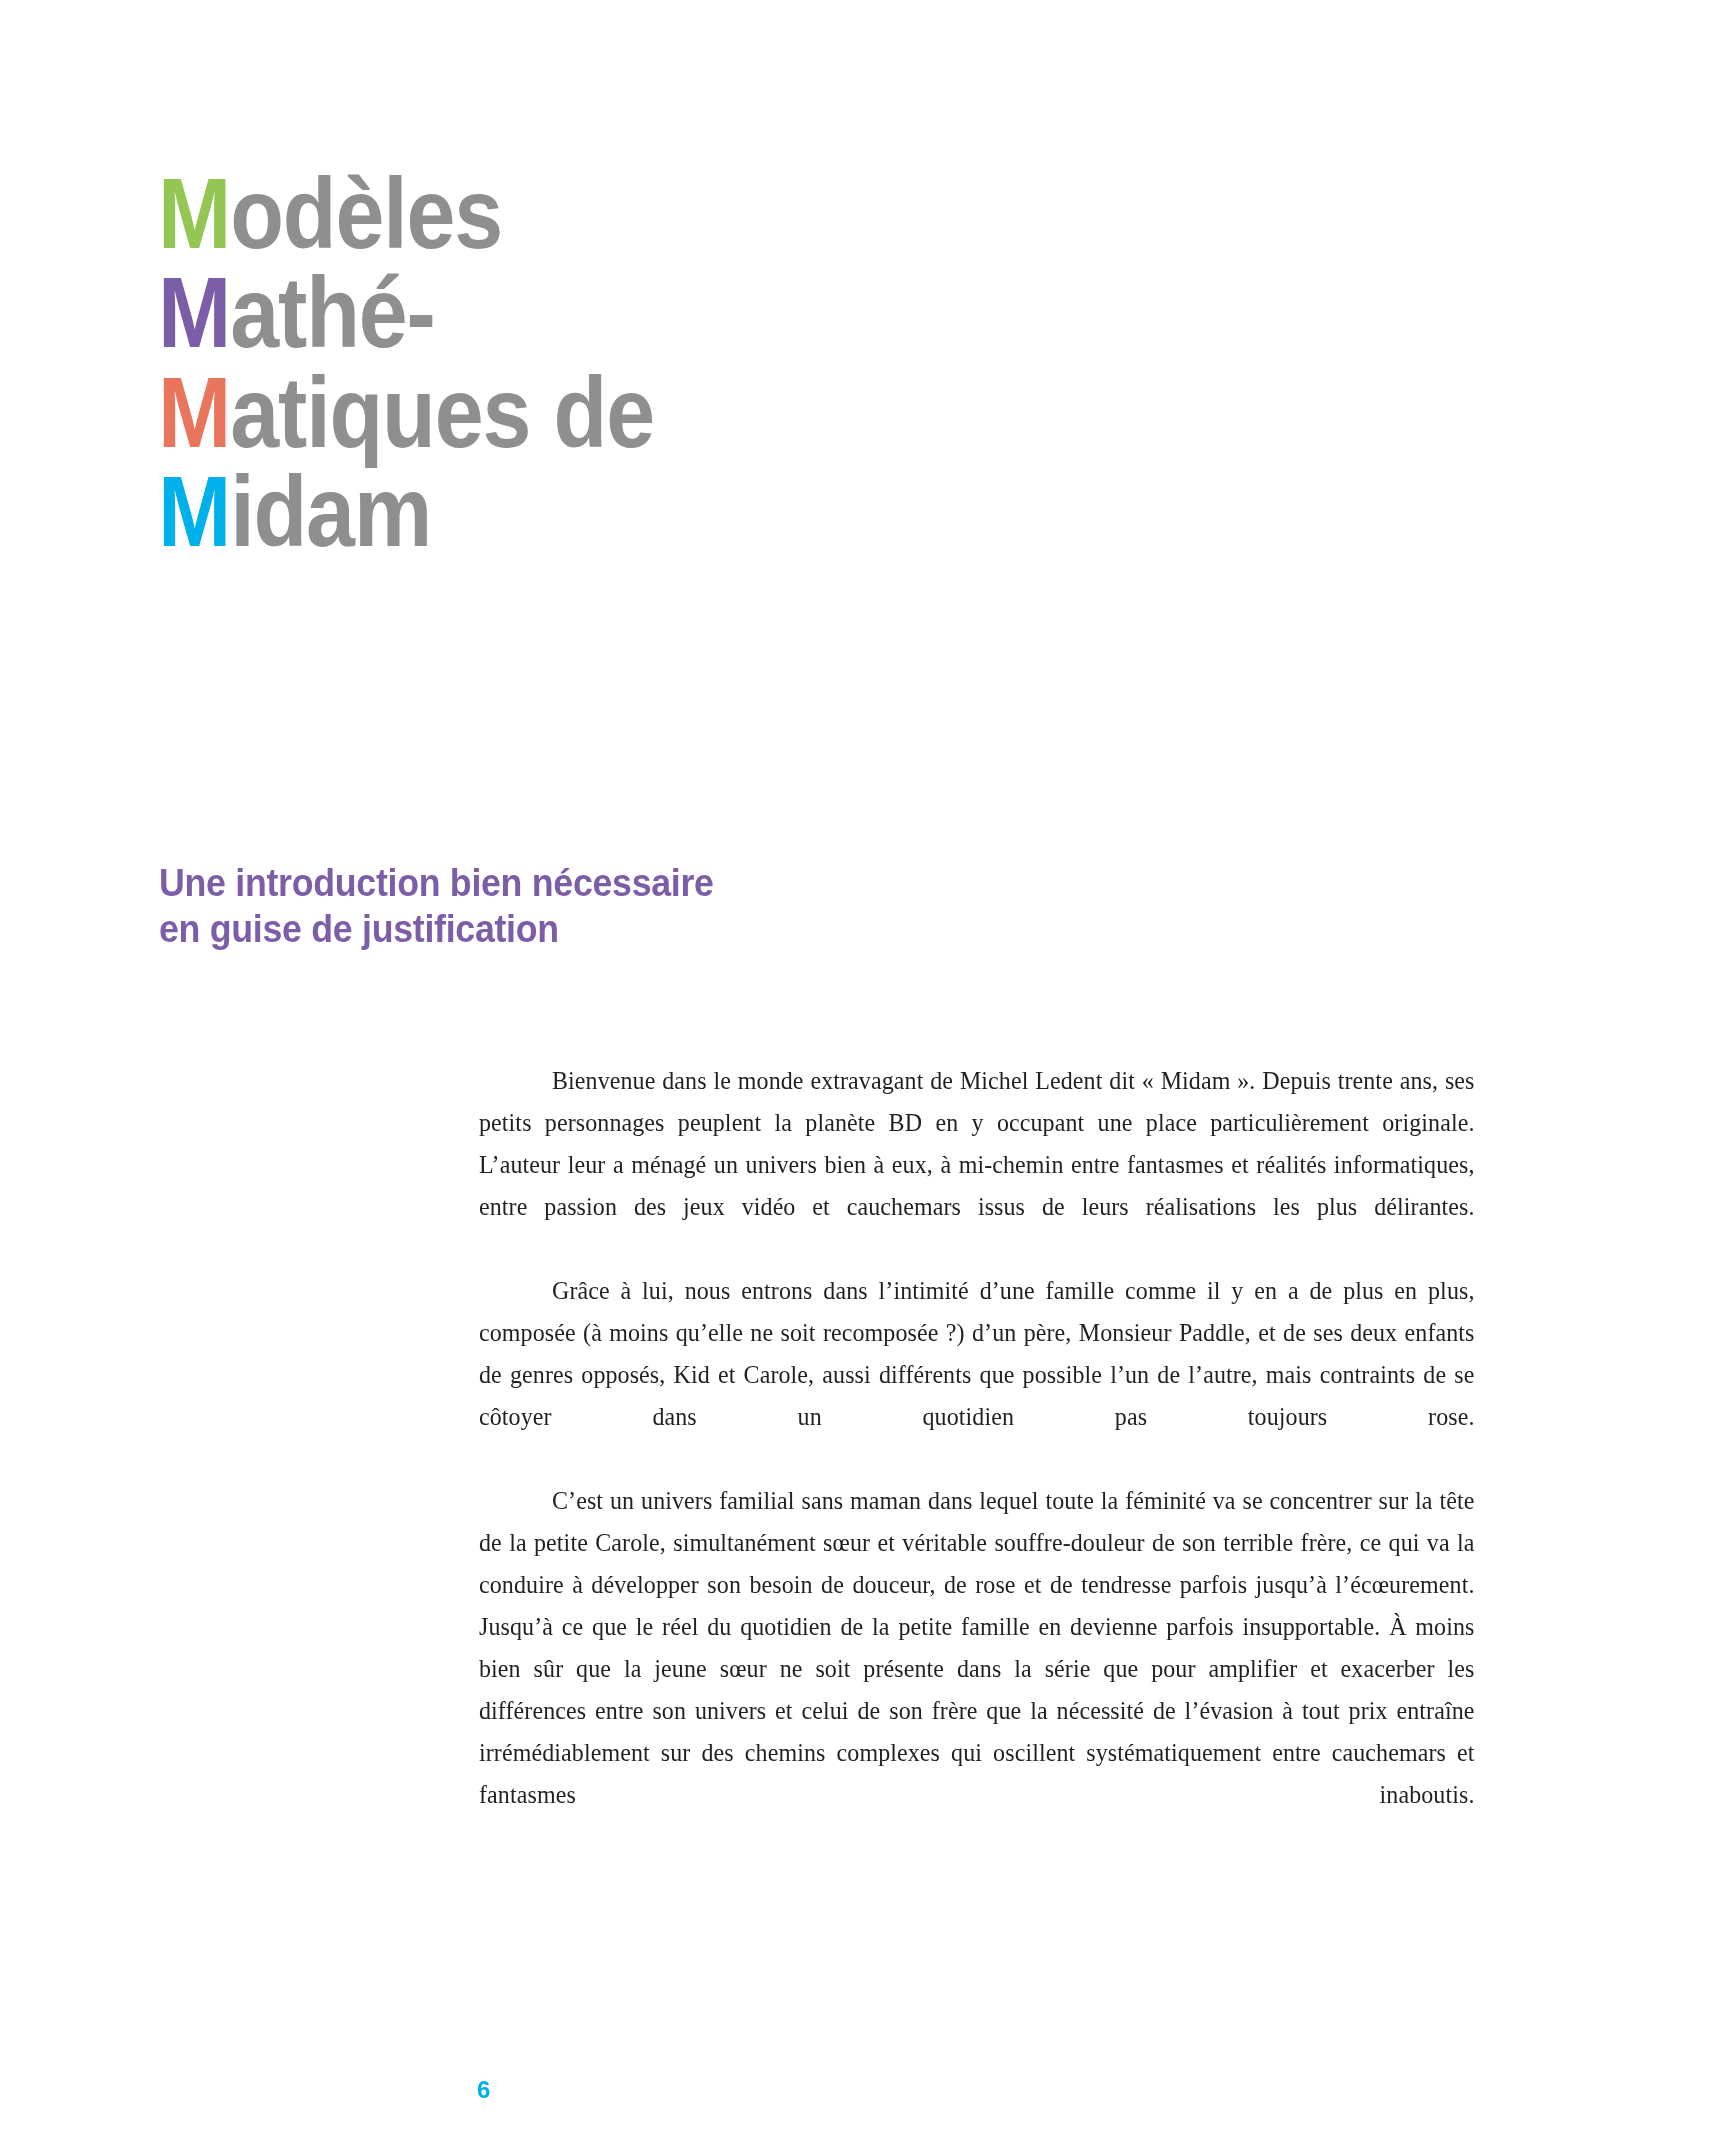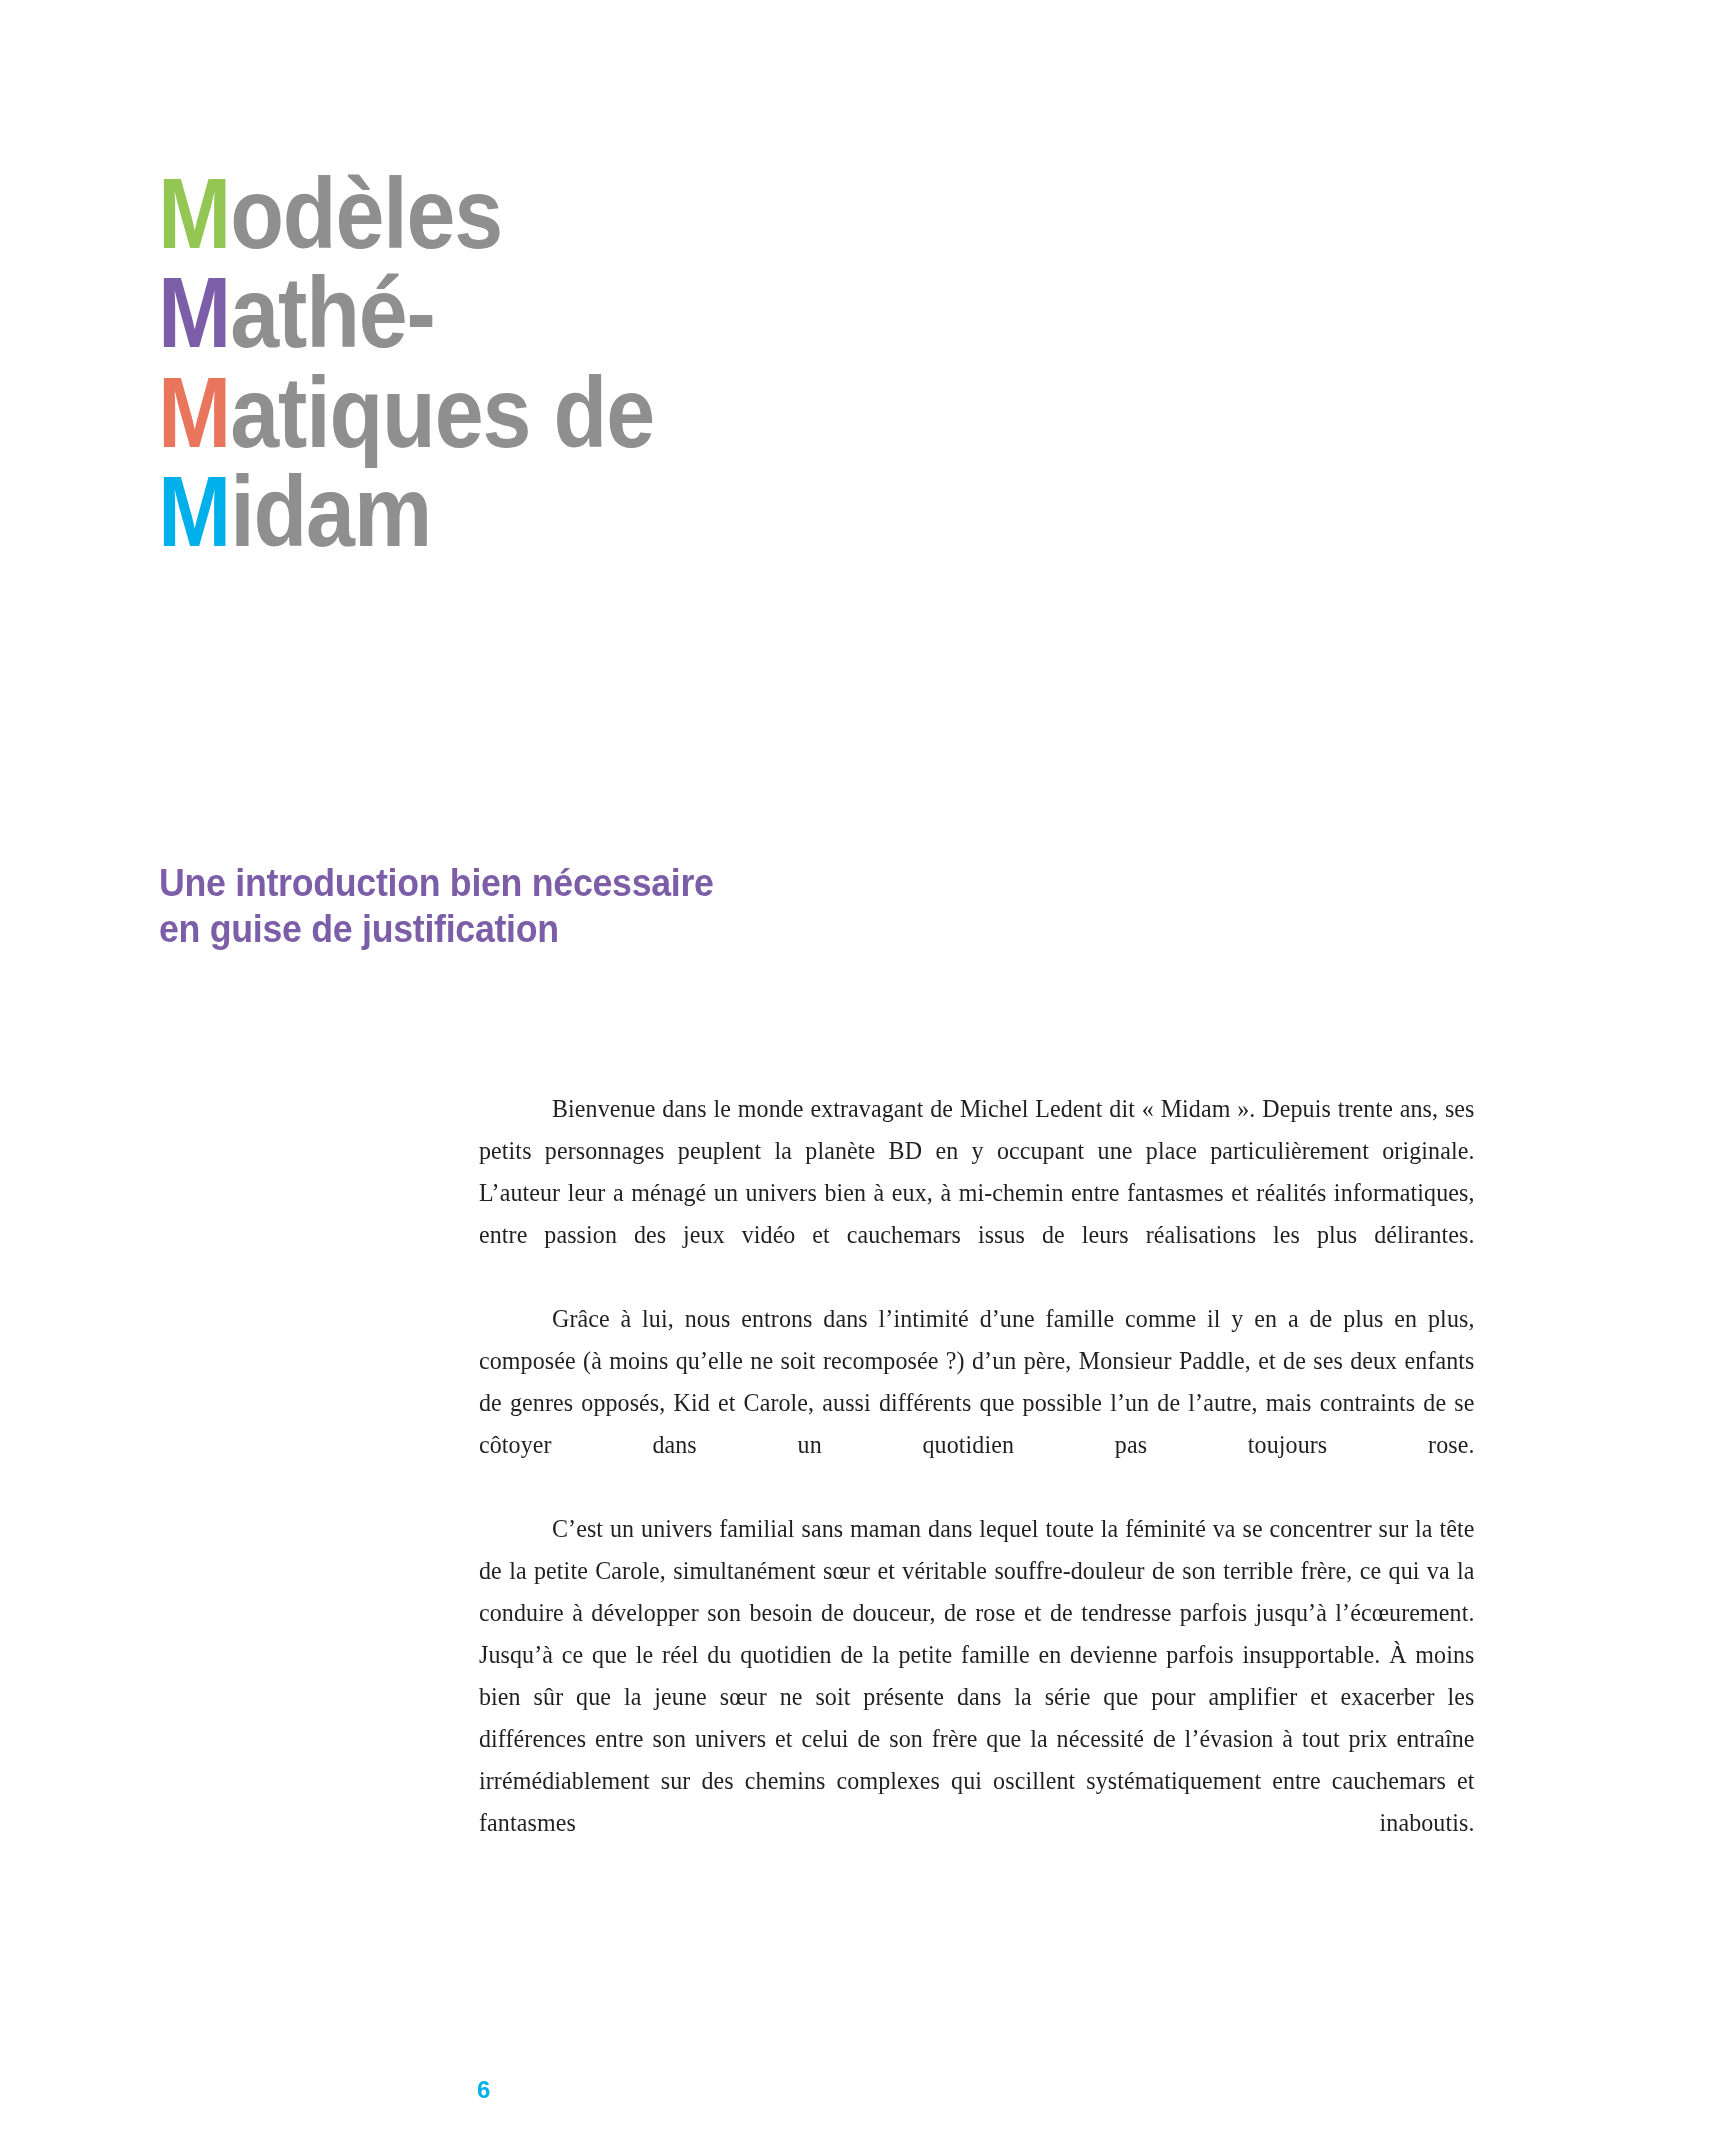--- a/index.html
+++ b/index.html
@@ -66,21 +66,21 @@
 
   .subtitle-line {
     display: block;
     white-space: nowrap;
   }
 
   
   .body-column {
     position: absolute;
     left: 479px;
-    top: 1052px;
+    top: 1024px;
     width: 1037px;
   }
 
   .body-par {
     font-family: "Liberation Serif", "DejaVu Serif", serif;
     font-size: 25px;
     line-height: 42px;
     color: #221f1f;
     text-align: justify;
     text-justify: inter-word;

